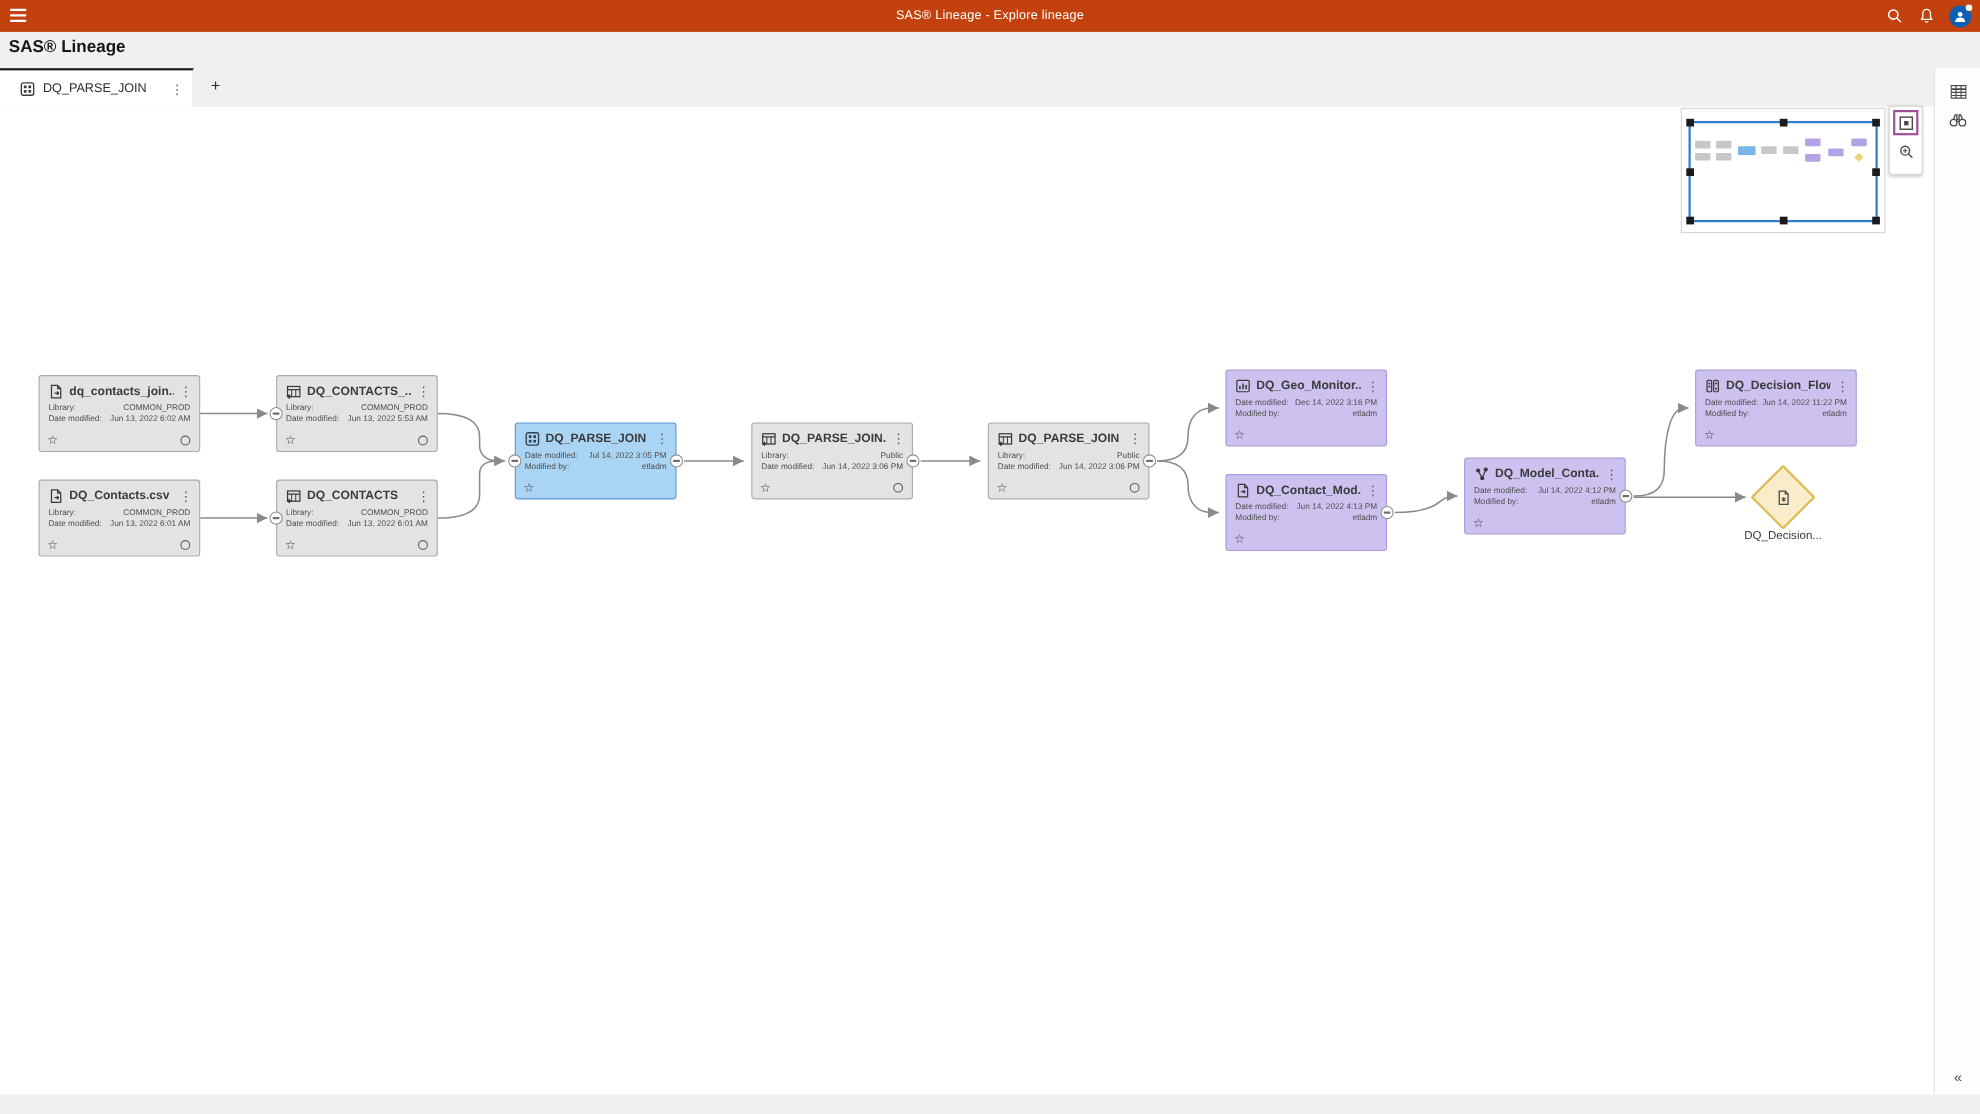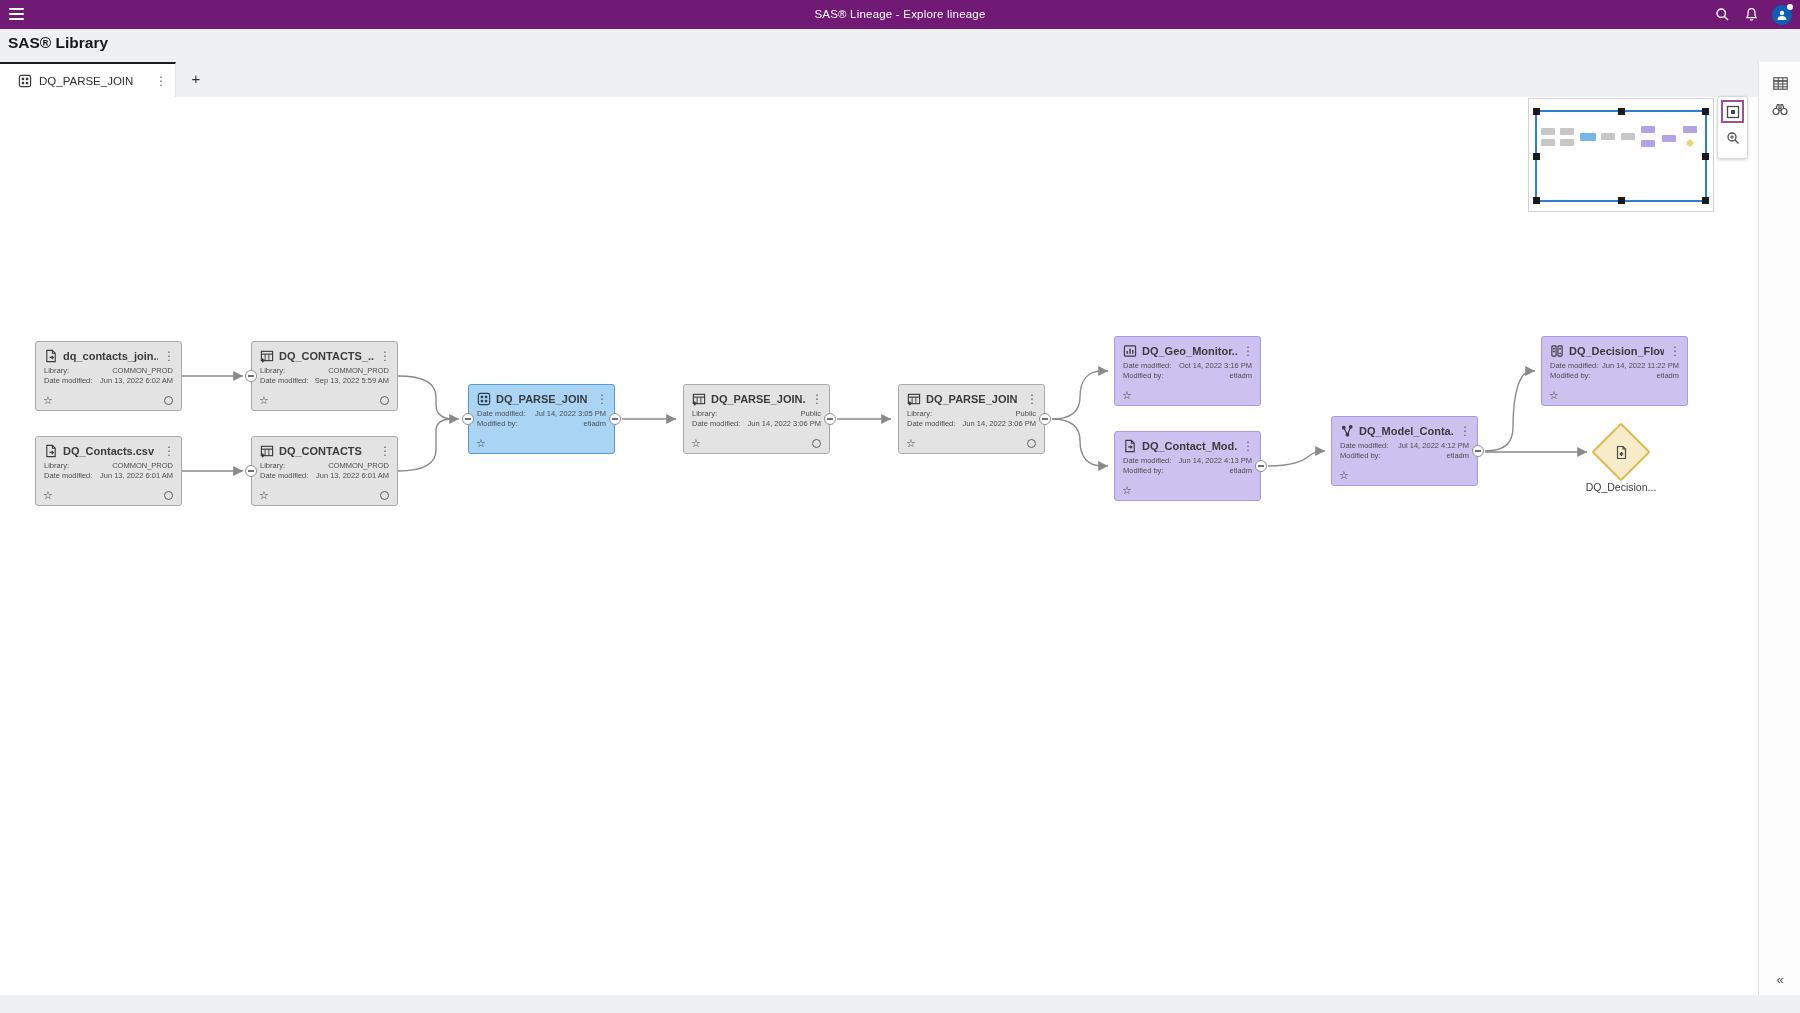--- a/index.html
+++ b/index.html
@@ -1,20 +1,20 @@
 <!DOCTYPE html>
 <html><head>
 <meta charset="utf-8">
 <style>
   * { margin:0; padding:0; box-sizing:border-box; }
   html,body { width:1800px; height:1013px; overflow:hidden; background:#eef0f1;
               font-family:"Liberation Sans", sans-serif; }
 
   
-  .topbar { position:absolute; left:0; top:0; width:1800px; height:29px; background:#701a75; z-index:30; }
+  .topbar { position:absolute; left:0; top:0; width:1800px; height:29px; background:#c2410c; z-index:30; }
   .hamburger { position:absolute; left:9px; top:8px; width:16px; height:13px; cursor:pointer; }
   .hamburger span { display:block; width:15px; height:2.4px; background:#fff; margin-bottom:2.6px; border-radius:1px; }
   .topbar-title { position:absolute; left:0; right:0; top:0; height:29px; line-height:29px;
                   text-align:center; color:#ffffff; font-size:11.5px; letter-spacing:.2px; }
   .topbar-right { position:absolute; right:8px; top:0; height:29px; display:flex; align-items:center; gap:13px; }
   .tb-icon { width:16px; height:16px; display:flex; align-items:center; justify-content:center; }
   .avatar { position:relative; width:20px; height:20px; border-radius:50%; background:#0b5fb4;
             display:flex; align-items:center; justify-content:center; }
   .avatar .dot { position:absolute; right:-1px; top:-1px; width:6px; height:6px; border-radius:50%;
                  background:#fff; }
@@ -111,21 +111,21 @@
     <div class="avatar">
       <svg class="ic" width="12" height="12" viewBox="0 0 12 12">
           <circle cx="6" cy="4" r="2.2" fill="#fff"></circle>
           <path d="M1.5 11 C1.5 8.2 3.5 7 6 7 C8.5 7 10.5 8.2 10.5 11 Z" fill="#fff"></path>
         </svg>
       <span class="dot"></span>
     </div>
   </div>
 </div>
 
-<div class="heading">SAS® Library</div>
+<div class="heading">SAS® Lineage</div>
 
 <div class="tab-active">
   <span>
     <svg class="ic" width="14" height="14" viewBox="0 0 15 15">
         <rect x="1.5" y="1.5" width="12" height="12" rx="2" fill="none" stroke="#3a3a3a" stroke-width="1.3"></rect>
         <rect x="4" y="4" width="2.6" height="2.6" fill="#3a3a3a"></rect>
         <rect x="8.4" y="4" width="2.6" height="2.6" fill="#3a3a3a"></rect>
         <rect x="4" y="8.4" width="2.6" height="2.6" fill="#3a3a3a"></rect>
         <rect x="8.4" y="8.4" width="2.6" height="2.6" fill="#3a3a3a"></rect>
       </svg>
@@ -196,21 +196,21 @@
       </span>
       <span class="n-title">DQ_CONTACTS_...</span>
       <span class="kebab">⋮</span>
     </div>
     <div class="n-row">
         <span>Library:</span>
         <span>COMMON_PROD</span>
       </div>
     <div class="n-row">
         <span>Date modified:</span>
-        <span>Sep 13, 2022 5:59 AM</span>
+        <span>Jun 13, 2022 5:53 AM</span>
       </div>
     <span class="n-star">☆</span>
     <span class="n-circle"></span>
   </div>
 
   <div class="node gray" style="left:35px;top:339px">
     <div class="n-head">
       <span>
         <svg class="ic" width="14" height="14" viewBox="0 0 15 15">
             <path d="M3 1.5 H9 L12 4.5 V13.5 H3 Z" fill="none" stroke="#3a3a3a" stroke-width="1.2"></path>
@@ -344,21 +344,21 @@
             <line x1="4.5" y1="10.5" x2="4.5" y2="7.5" stroke="#3a3a3a" stroke-width="1.5"></line>
             <line x1="7.5" y1="10.5" x2="7.5" y2="5" stroke="#3a3a3a" stroke-width="1.5"></line>
             <line x1="10.5" y1="10.5" x2="10.5" y2="6.5" stroke="#3a3a3a" stroke-width="1.5"></line>
           </svg>
       </span>
       <span class="n-title">DQ_Geo_Monitor...</span>
       <span class="kebab">⋮</span>
     </div>
     <div class="n-row">
         <span>Date modified:</span>
-        <span>Oct 14, 2022 3:16 PM</span>
+        <span>Dec 14, 2022 3:16 PM</span>
       </div>
     <div class="n-row">
         <span>Modified by:</span>
         <span>etladm</span>
       </div>
     <span class="n-star">☆</span>
   </div>
 
   <div class="node purple" style="left:1114px;top:334px">
     <div class="n-head">

